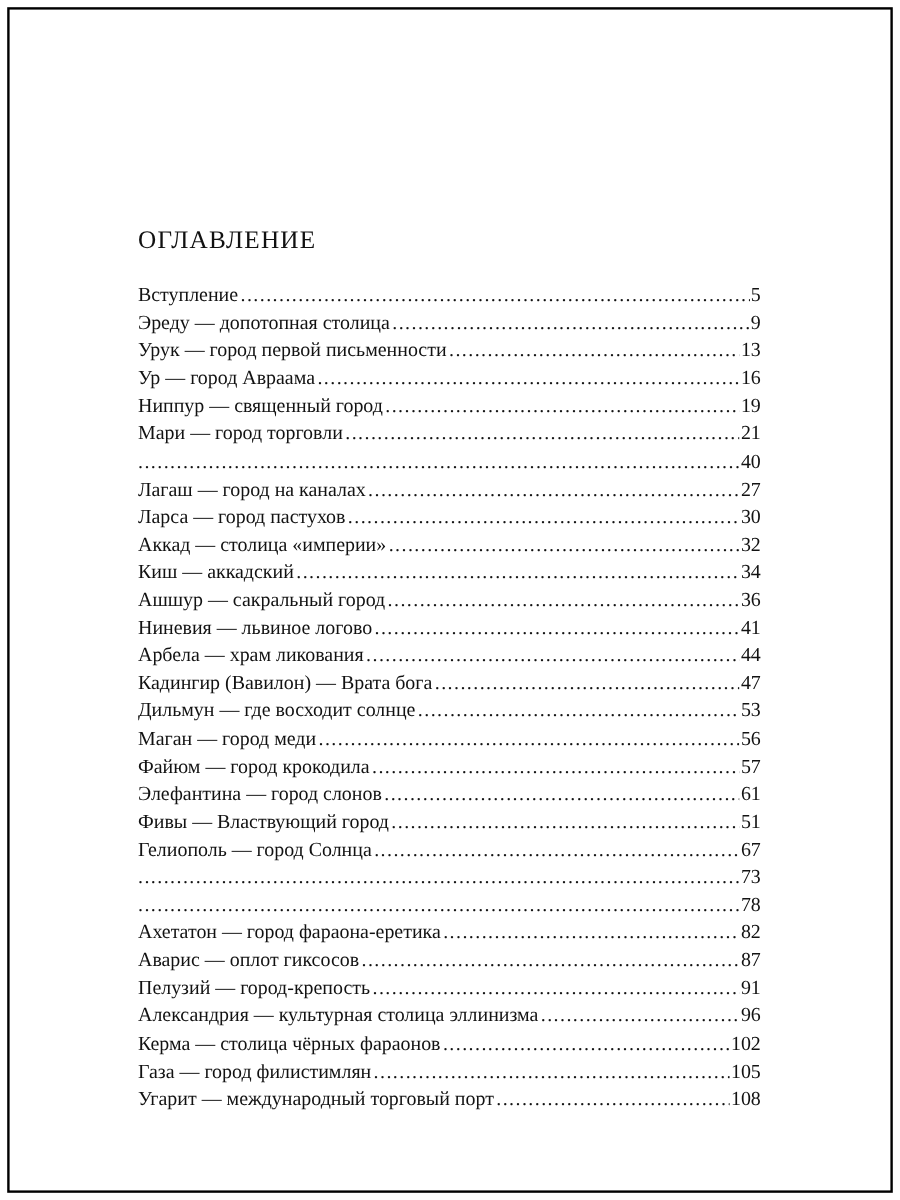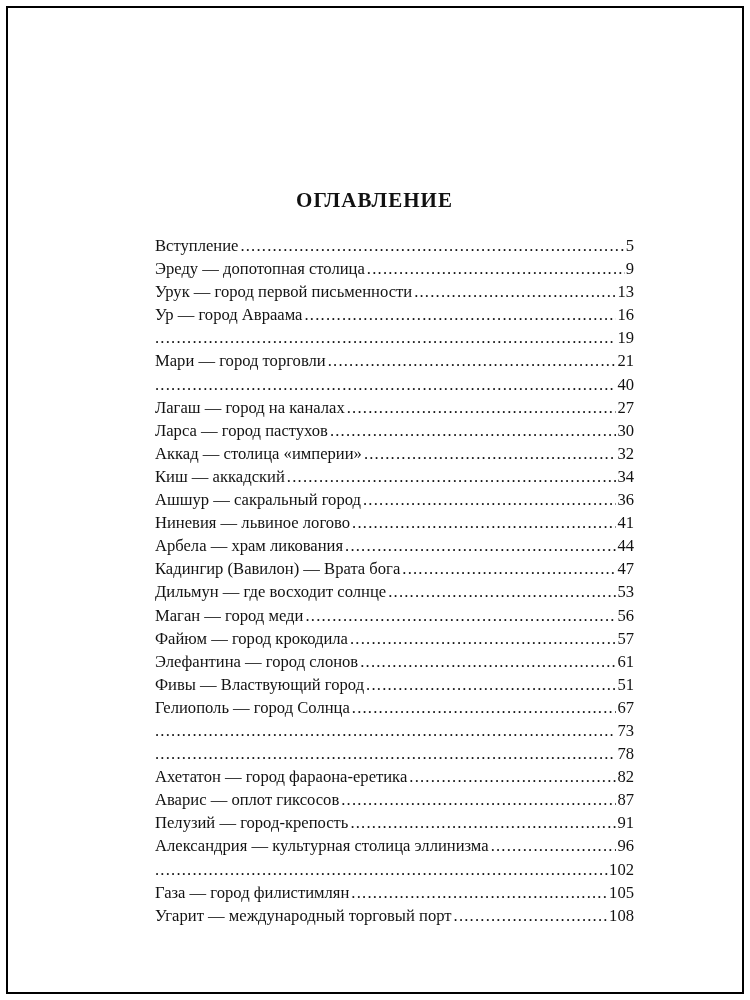--- a/index.html
+++ b/index.html
@@ -25,36 +25,35 @@
     pointer-events: none;
   }
   .content {
     position: absolute;
     left: 115px;
     right: 116px;
     top: 188px;
   }
   .toc-title {
     margin: 0 0 21px 0;
-    text-align: center;
+    text-align: left;
     font-size: 21px;
-    font-weight: bold;
+    font-weight: normal;
     letter-spacing: 1px;
     color: #111111;
   }
   .toc-list {
     width: 100%;
   }
   .toc-row {
     display: flex;
     align-items: flex-start;
     font-size: 16.6px;
     line-height: 23.1px;
     white-space: nowrap;
-    margin-left: 40px;
   }
   .toc-label {
     flex: 0 0 auto;
     padding-right: 2px;
   }
   .toc-dots {
     flex: 1 1 auto;
     min-width: 0;
     overflow: hidden;
     white-space: nowrap;
@@ -95,20 +94,21 @@
     <span class="toc-page">13</span>
   </div>
 
   <div class="toc-row">
     <span class="toc-label">Ур — город Авраама </span>
     <span class="toc-dots"></span>
     <span class="toc-page">16</span>
   </div>
 
   <div class="toc-row">
+    <span class="toc-label">Ниппур — священный город</span>
     <span class="toc-dots"></span>
     <span class="toc-page">19</span>
   </div>
 
   <div class="toc-row">
     <span class="toc-label">Мари — город торговли</span>
     <span class="toc-dots"></span>
     <span class="toc-page">21</span>
   </div>
 
@@ -229,20 +229,21 @@
     <span class="toc-page">91</span>
   </div>
 
   <div class="toc-row">
     <span class="toc-label">Александрия — культурная столица эллинизма </span>
     <span class="toc-dots"></span>
     <span class="toc-page">96</span>
   </div>
 
   <div class="toc-row">
+    <span class="toc-label">Керма — столица чёрных фараонов</span>
     <span class="toc-dots"></span>
     <span class="toc-page">102</span>
   </div>
 
   <div class="toc-row">
     <span class="toc-label">Газа — город филистимлян </span>
     <span class="toc-dots"></span>
     <span class="toc-page">105</span>
   </div>
 

